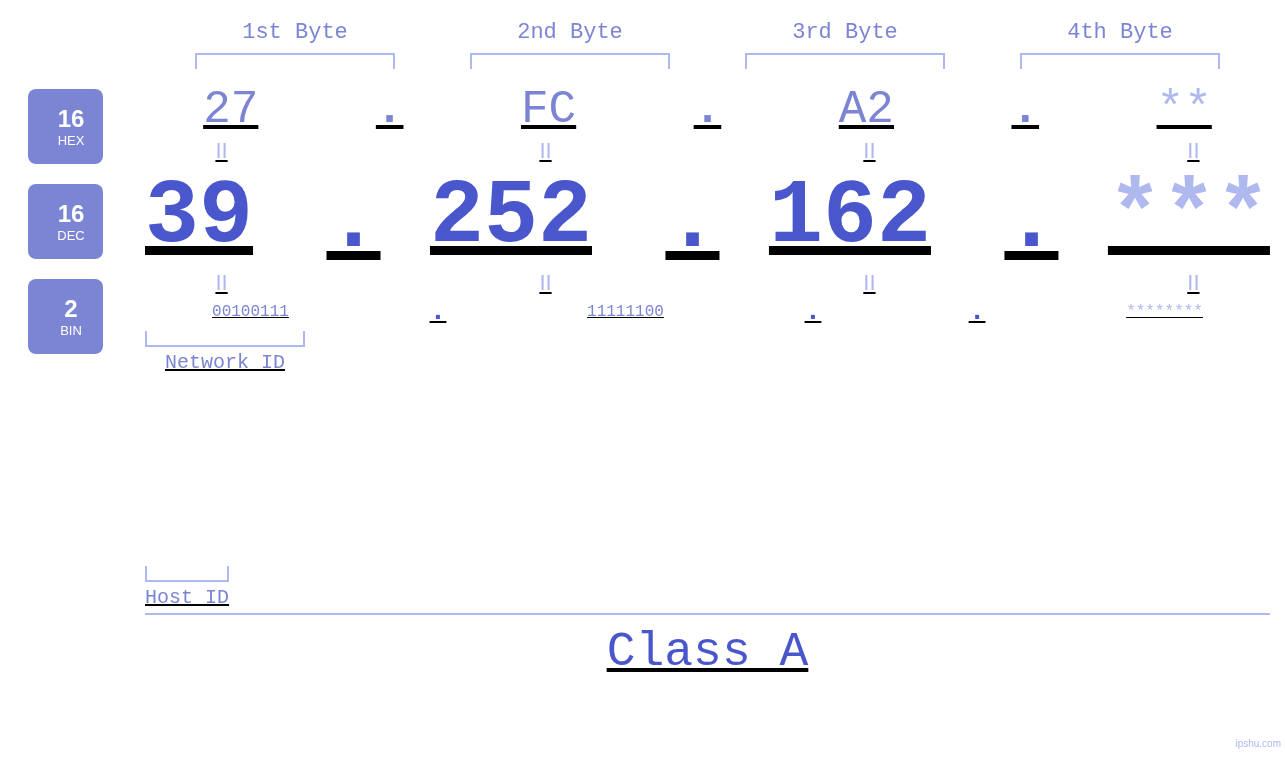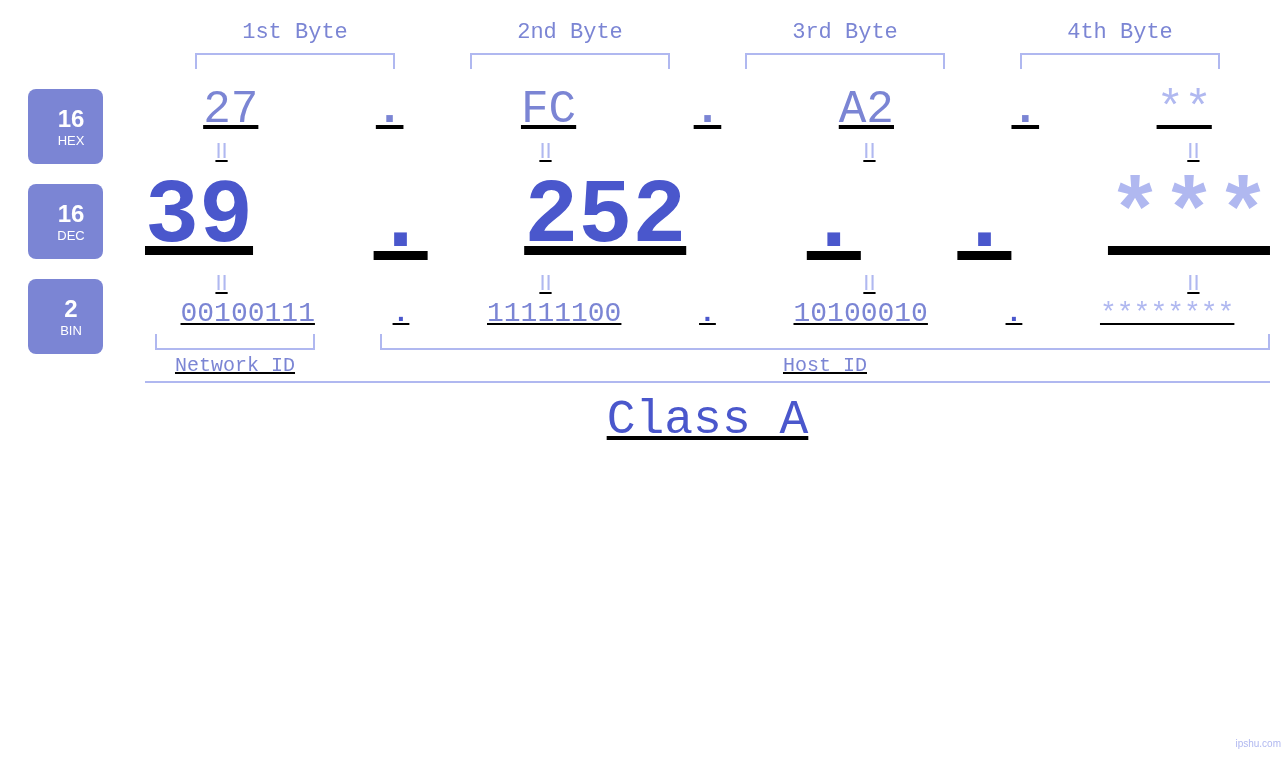--- a/index.html
+++ b/index.html
@@ -103,21 +103,21 @@
       font-size: 46px;
     }
 
     .dec-val {
       font-size: 90px;
       font-weight: bold;
       color: #4a57cc;
     }
 
     .bin-val {
-      font-size: 28px;
+      font-size: 16px;
     }
 
     .dot {
       color: #4a57cc;
       font-size: 90px;
       font-weight: bold;
       line-height: 1;
       margin-top: 10px;
       width: 30px;
       text-align: center;
@@ -215,45 +215,45 @@
         <span class="eq-sign">II</span>
         <span class="eq-spacer"></span>
         <span class="eq-sign">II</span>
       </div>
 
       <div style="display:flex; flex-direction:row; align-items:center; justify-content:space-between; padding: 0 15px; margin-bottom:2px;">
         <span class="cell-value dec-val">39</span>
         <span class="dot">.</span>
         <span class="cell-value dec-val">252</span>
         <span class="dot">.</span>
+        <span class="cell-value dec-val">162</span>
         <span class="dot">.</span>
         <span class="cell-value dec-val star-light">***</span>
       </div>
 
       <div style="display:flex; flex-direction:row; align-items:center; justify-content:space-around; padding: 0 15px; margin-bottom:2px;">
         <span class="eq-sign">II</span>
         <span class="eq-spacer"></span>
         <span class="eq-sign">II</span>
         <span class="eq-spacer"></span>
         <span class="eq-sign">II</span>
         <span class="eq-spacer"></span>
         <span class="eq-sign">II</span>
       </div>
 
       <div style="display:flex; flex-direction:row; align-items:center; justify-content:space-around; padding: 0 15px; margin-bottom:5px;">
         <span class="cell-value bin-val">00100111</span>
         <span class="dot dot-bin">.</span>
         <span class="cell-value bin-val">11111100</span>
         <span class="dot dot-bin">.</span>
-        <span class="cell-value bin-val">10100010</span>
         <span class="dot dot-bin">.</span>
         <span class="cell-value bin-val star-light">********</span>
       </div>
 
-      <div style="display:flex; align-items:flex-start; padding: 0 15px; gap:0;">
+      <div style="display:flex; flex-direction:column; align-items:flex-start; padding: 0 15px; gap:0;">
 
         <div style="display:flex; flex-direction:column; align-items:center; flex: 0 0 180px;">
           <div style="width:160px; height:16px; border-bottom:2px solid #b0b8f0; border-left:2px solid #b0b8f0; border-right:2px solid #b0b8f0;"></div>
           <span style="color:#7b85d4; font-size:20px; margin-top:4px; font-family:'Courier New',monospace;">Network ID</span>
         </div>
 
         <div style="flex: 0 0 55px;"></div>
 
         <div style="display:flex; flex-direction:column; align-items:center; flex: 1;">
           <div style="width:100%; height:16px; border-bottom:2px solid #b0b8f0; border-left:2px solid #b0b8f0; border-right:2px solid #b0b8f0;"></div>

